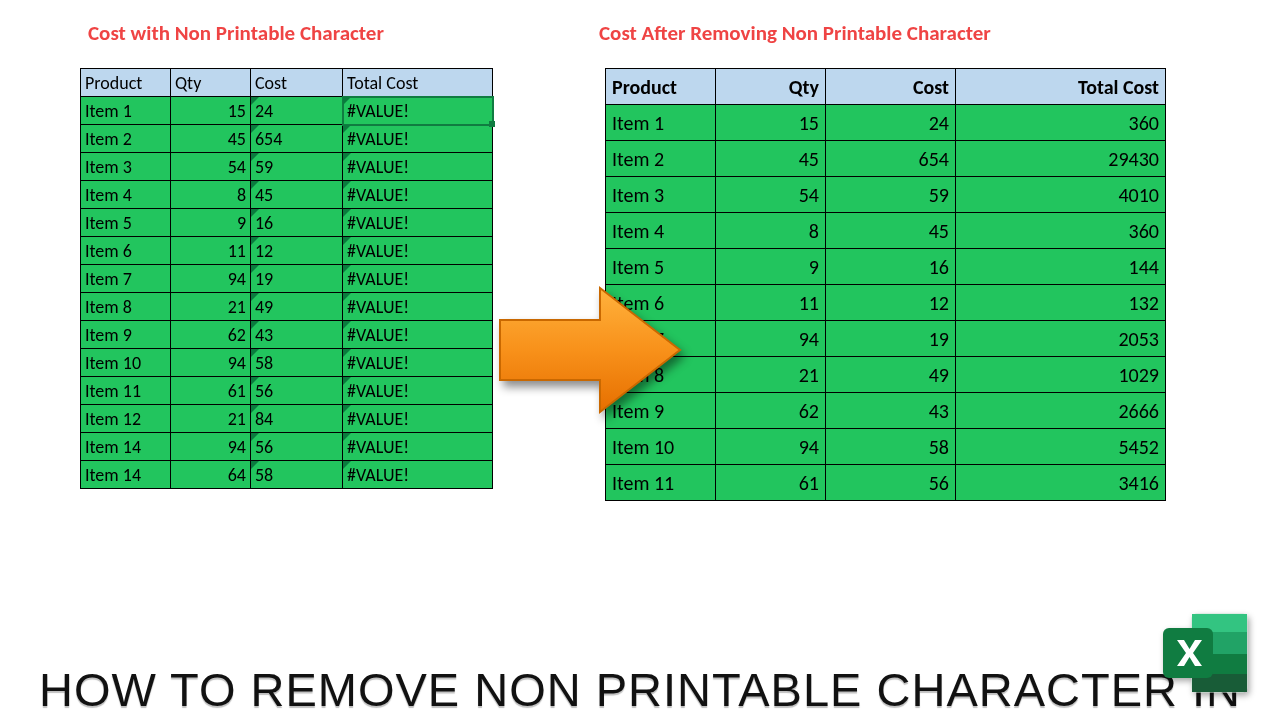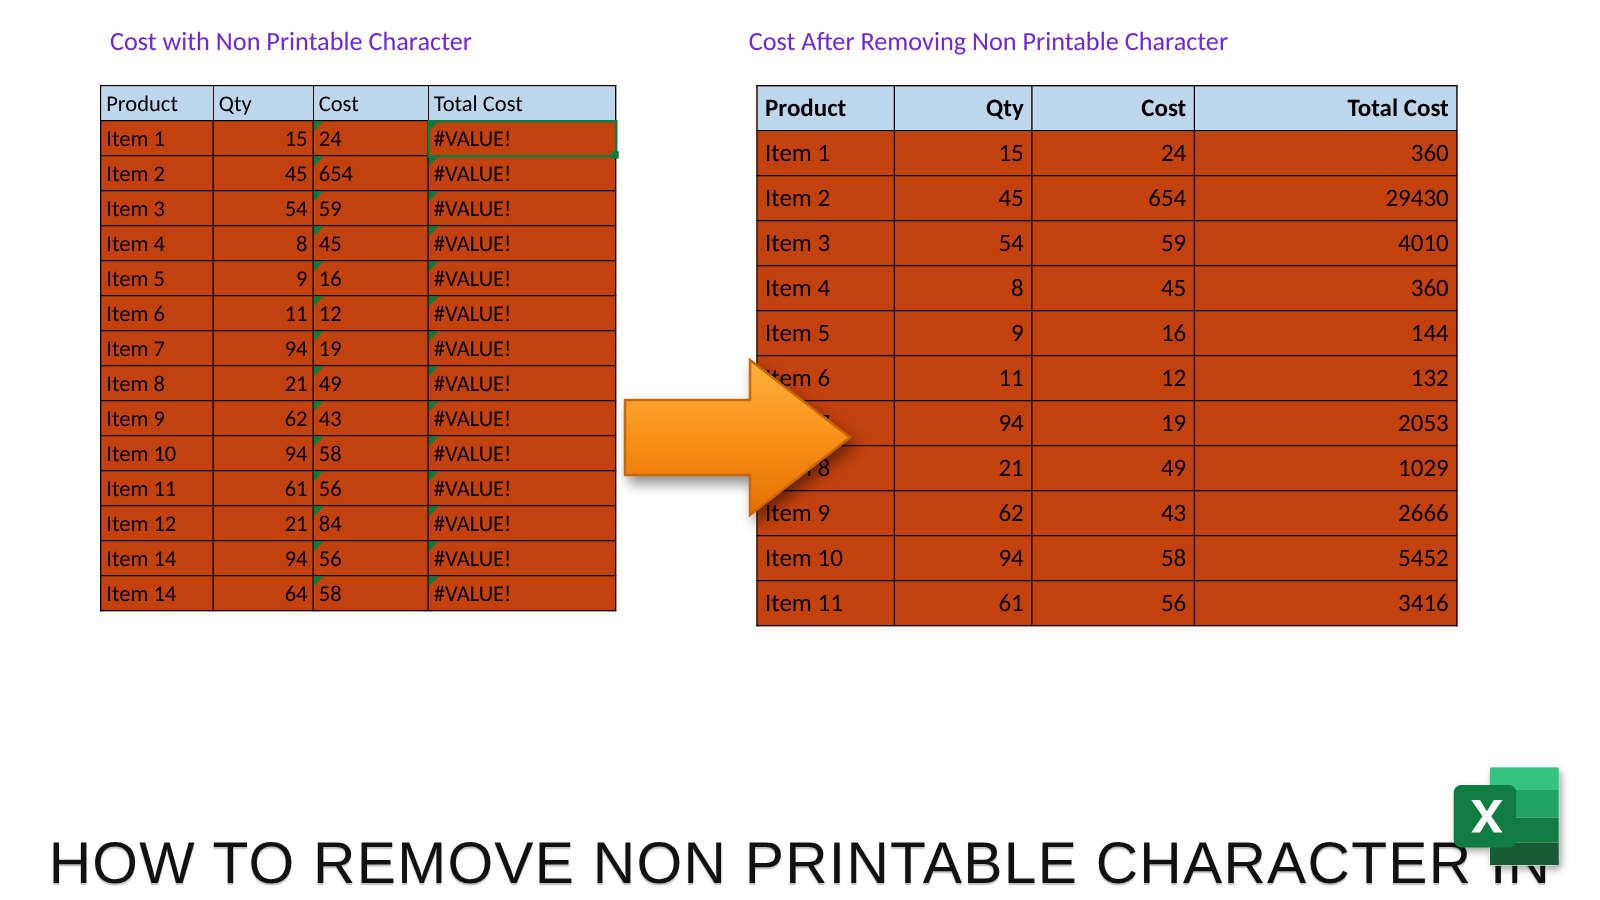--- a/index.html
+++ b/index.html
@@ -14,31 +14,31 @@
   }
   .content {
     display: flex;
     padding: 20px 40px 0 80px;
     gap: 10px;
     align-items: flex-start;
   }
   .left-col { flex: 0 0 445px; }
   .right-col { flex: 0 0 575px; margin-left: 70px; }
   .title {
-    color: #6d28d9;
-    font-weight: normal;
+    color: #ef4444;
+    font-weight: bold;
     margin-bottom: 22px;
     white-space: nowrap;
   }
   .left-col .title { font-size: 21px; margin-left: 8px; }
   .right-col .title { font-size: 21px; margin-left: -6px; }
 
   table.xl {
     border-collapse: collapse;
-    background: #c2410c;
+    background: #22c55e;
   }
   table.xl th, table.xl td {
     border: 1px solid #000;
     font-family: Calibri, Arial, sans-serif;
     color: #000;
   }
 
   
   .tbl-left th, .tbl-left td {
     height: 28px;

